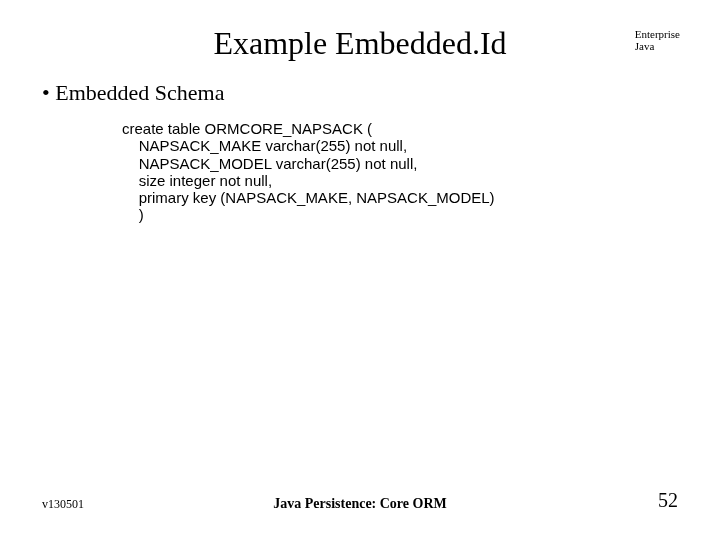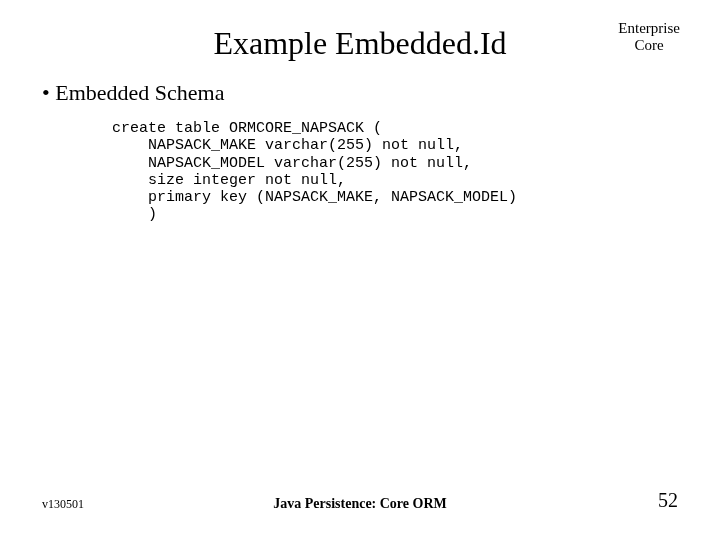--- a/index.html
+++ b/index.html
@@ -23,40 +23,40 @@
     position: absolute;
     top: 25px;
     left: 0;
     width: 720px;
     text-align: center;
     font-size: 32px;
     font-weight: normal;
   }
   .corner-label {
     position: absolute;
-    top: 20px;
+    top: 28px;
     right: 40px;
-    font-size: 15px;
-    text-align: center;
+    font-size: 11px;
+    text-align: left;
     line-height: 1.1;
   }
   .bullet {
     position: absolute;
     top: 80px;
     left: 42px;
     font-size: 22px;
   }
   .bullet::before {
     content: "• ";
   }
   .code-block {
     position: absolute;
     top: 120px;
-    left: 112px;
-    font-family: Liberation Mono, monospace;
+    left: 122px;
+    font-family: Liberation Sans, sans-serif;
     font-size: 15px;
     white-space: pre;
     line-height: 1.15;
   }
   .footer-left {
     position: absolute;
     bottom: 28px;
     left: 42px;
     font-size: 12px;
   }
@@ -78,21 +78,21 @@
 </style>
 </head>
 <body>
 
 <div class="slide">
 
   <div class="title">Example Embedded.Id</div>
 
   <div class="corner-label">
     <span>Enterprise</span><br>
-    <span>Core</span>
+    <span>Java</span>
   </div>
 
   <div class="bullet">Embedded Schema</div>
 
   <div class="code-block">create table ORMCORE_NAPSACK (
     NAPSACK_MAKE varchar(255) not null,
     NAPSACK_MODEL varchar(255) not null,
     size integer not null,
     primary key (NAPSACK_MAKE, NAPSACK_MODEL)
     )</div>

